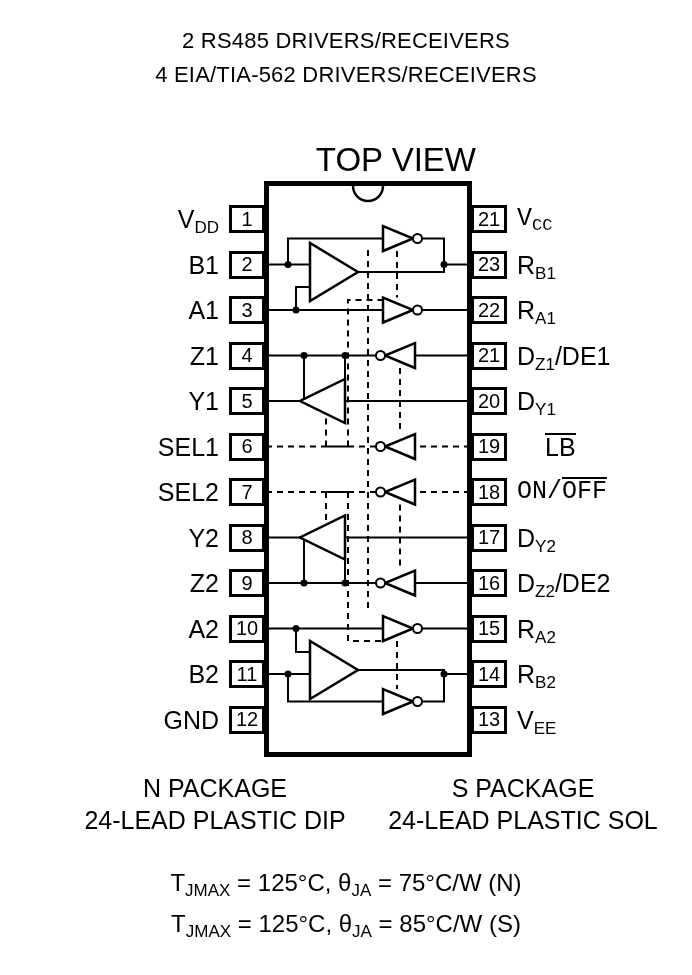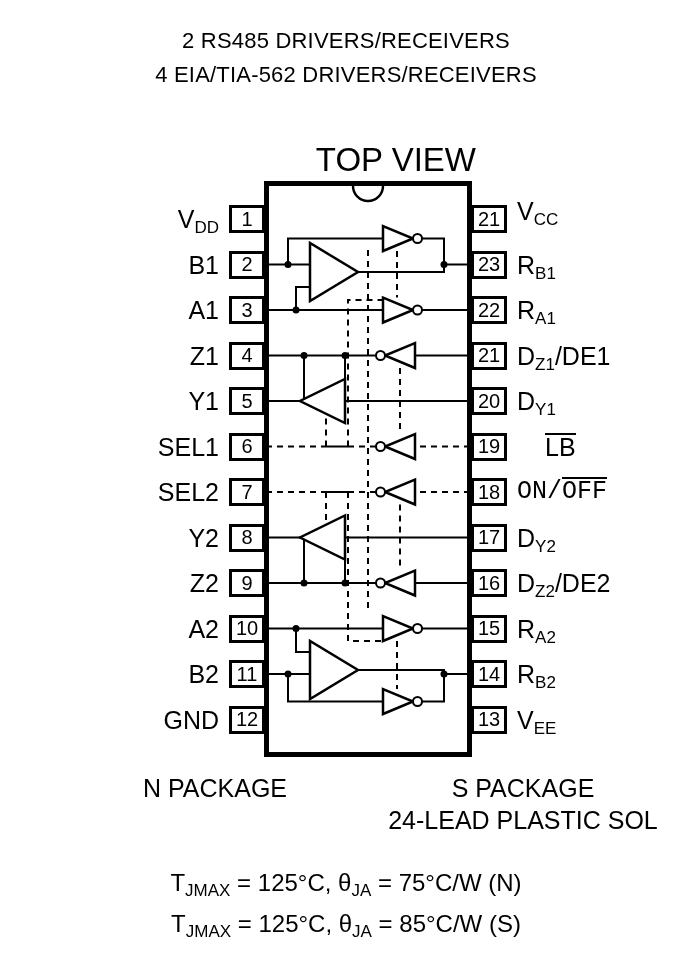--- a/index.html
+++ b/index.html
@@ -144,21 +144,21 @@
       <span>10</span>
     </div>
     <div class="pin-label left" style="top: 659px; right: 473px;"><span>B2</span></div>
     <div class="pin-box" style="top: 660px; left: 229px;">
       <span>11</span>
     </div>
     <div class="pin-label left" style="top: 704.5px; right: 473px;"><span>GND</span></div>
     <div class="pin-box" style="top: 705.5px; left: 229px;">
       <span>12</span>
     </div>
-    <div class="pin-label right" style="top: 196px; left: 517px;"><span>V</span><span class="sub">CC</span></div>
+    <div class="pin-label right" style="top: 204px; left: 517px; font-family: Liberation Mono, monospace;"><span>V</span><span class="sub">CC</span></div>
     <div class="pin-box" style="top: 205px; left: 471px;">
       <span>21</span>
     </div>
     <div class="pin-label right" style="top: 249.5px; left: 517px;"><span>R</span><span class="sub">B1</span></div>
     <div class="pin-box" style="top: 250.5px; left: 471px;">
       <span>23</span>
     </div>
     <div class="pin-label right" style="top: 295px; left: 517px;"><span>R</span><span class="sub">A1</span></div>
     <div class="pin-box" style="top: 296px; left: 471px;">
       <span>22</span>
@@ -196,20 +196,21 @@
       <span>14</span>
     </div>
     <div class="pin-label right" style="top: 704.5px; left: 517px;"><span>V</span><span class="sub">EE</span></div>
     <div class="pin-box" style="top: 705.5px; left: 471px;">
       <span>13</span>
     </div>
   </div>
 
 <div class="abs pkg-caption n">
   <div>N PACKAGE</div>
+  <div>24-LEAD PLASTIC DIP</div>
 </div>
 <div class="abs pkg-caption s">
   <div>S PACKAGE</div>
   <div>24-LEAD PLASTIC SOL</div>
 </div>
 
 <div class="abs thermal" id="thermal-notes">
     <div><span>T</span><span class="sub">JMAX</span><span> = 125°C, θ</span><span class="sub">JA</span><span> = 75°C/W (N)</span></div>
     <div><span>T</span><span class="sub">JMAX</span><span> = 125°C, θ</span><span class="sub">JA</span><span> = 85°C/W (S)</span></div>
   </div>

